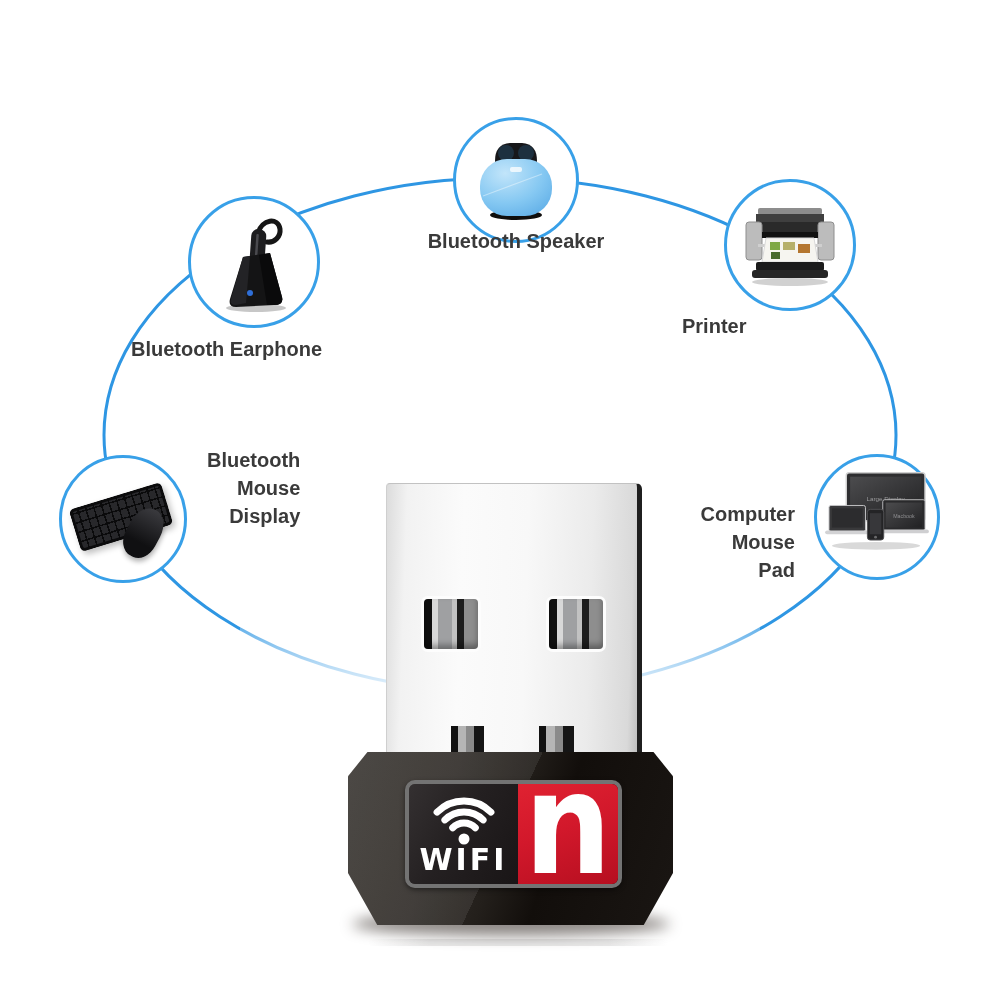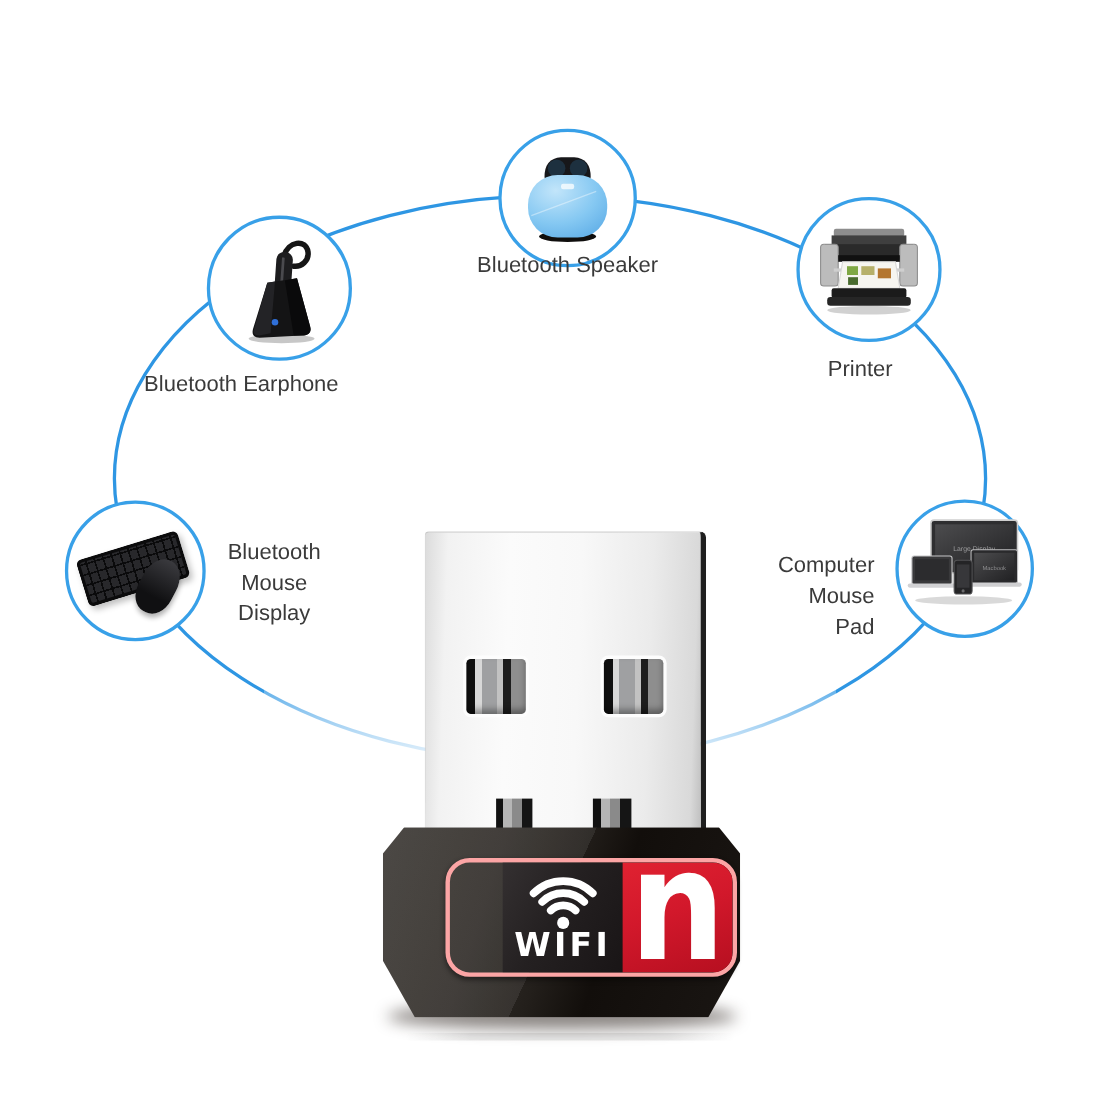--- a/index.html
+++ b/index.html
@@ -14,27 +14,27 @@
     position:absolute;box-sizing:border-box;background:#fff;
     border:3px solid #38a0e8;border-radius:50%;z-index:2;
     display:flex;align-items:center;justify-content:center;
   }
   .node-speaker {left:453px;top:117px;width:126px;height:126px;}
   .node-earphone{left:188px;top:196px;width:132px;height:132px;}
   .node-printer {left:724px;top:179px;width:132px;height:132px;}
   .node-keyboard{left:59px; top:455px;width:128px;height:128px;}
   .node-computer{left:814px;top:454px;width:126px;height:126px;}
   
-  .label{position:absolute;color:#3a3a3a;font-size:20px;z-index:2;line-height:28px;}
+  .label{position:absolute;color:#3a3a3a;font-size:20px;z-index:2;line-height:28px;font-weight:bold;}
   .label span{display:block;}
   .label-speaker {left:356px;top:227px;width:320px;text-align:center;}
   .label-earphone{left:131px;top:335px;width:300px;}
-  .label-printer {left:682px;top:322px;width:200px;text-align:center;}
+  .label-printer {left:682px;top:312px;width:200px;text-align:left;}
   .label-computer{right:205px;top:470px;text-align:right;margin-top:30px;}
-  .label-keyboard{left:207px;top:488px;text-align:center;}
+  .label-keyboard{left:207px;top:446px;text-align:right;}
   
   .kb-wrap{position:relative;width:112px;height:108px;}
   .kb{
     position:absolute;left:6px;top:30px;width:96px;height:44px;
     background-color:#28282b;border-radius:5px;transform:rotate(-17deg);
     background-image:
       repeating-linear-gradient(90deg,#0a0a0b 0 1.5px,transparent 1.5px 8px),
       repeating-linear-gradient(0deg,#0a0a0b 0 1.5px,transparent 1.5px 9.5px);
     box-shadow:inset 0 0 0 3px #0b0b0c, 2px 4px 6px rgba(0,0,0,.25);
   }
@@ -73,23 +73,22 @@
       linear-gradient(108deg,#3d3935 0%,#322e2a 30%,#231f1b 48%,#120e0b 62%,#1a1613 100%);
     clip-path:polygon(6% 0%,94% 0%,100% 14%,100% 70%,91% 100%,9% 100%,0% 70%,0% 14%);
   }
   .reflection{
     position:absolute;left:368px;top:939px;width:300px;height:7px;z-index:1;
     background:linear-gradient(90deg,rgba(226,226,226,0),#e3e3e3 20%,#e3e3e3 80%,rgba(226,226,226,0));
     border-radius:3px;opacity:.75;
   }
   .badge{
     position:absolute;left:405px;top:780px;width:209px;height:100px;z-index:5;
-    border:4px solid #fca5a5;border-radius:22px;overflow:hidden;display:flex;
+    border:4px solid #737373;border-radius:10px;overflow:hidden;display:flex;
     box-shadow:0 2px 5px rgba(0,0,0,.45);
-    padding-left:48px;
   }
   .badge-left{
     flex:1;display:flex;flex-direction:column;align-items:center;justify-content:center;
     background:linear-gradient(120deg,#343031 0%,#242021 45%,#191516 100%);
   }
   .wifi-word{
     color:#fff;font-weight:bold;font-size:30px;letter-spacing:3px;
     font-family:"DejaVu Sans",sans-serif;margin-top:-3px;
   }
   .badge-red{

